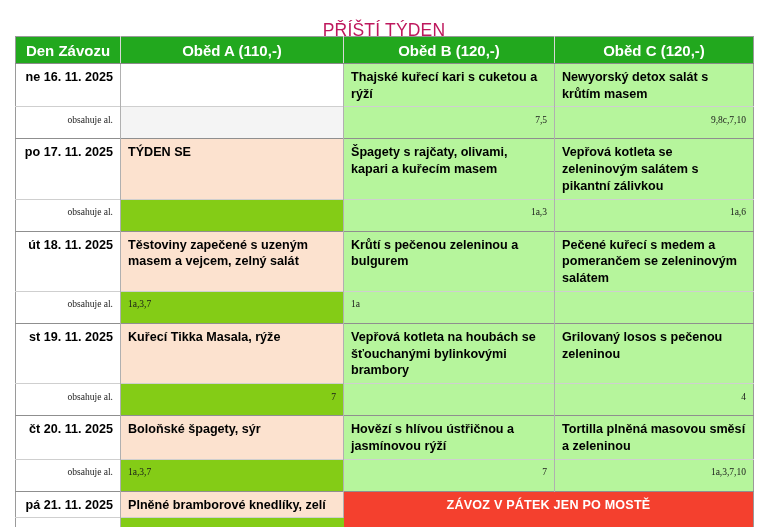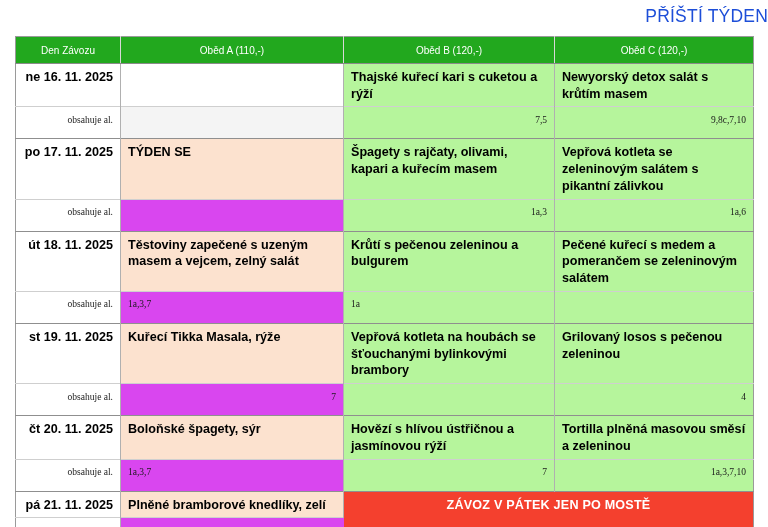--- a/index.html
+++ b/index.html
@@ -8,27 +8,27 @@
   }
   body {
     width: 768px;
     height: 527px;
     background: #ffffff;
     font-family: "Liberation Sans", sans-serif;
     color: #000000;
     overflow: hidden;
   }
   #page-title {
-    text-align: right;
+    text-align: center;
     font-size: 17.5px;
     font-weight: 400;
     letter-spacing: 0.2px;
-    padding-top: 6px;
+    padding-top: 20px;
     padding-bottom: 2px;
-    color: #1d4ed8;
+    color: #be185d;
   }
   .table-wrap {
     position: absolute;
     left: 15px;
     top: 36px;
     width: 738px;
   }
   table.menu {
     border-collapse: collapse;
     table-layout: fixed;
@@ -37,22 +37,22 @@
   }
   table.menu col.c-day   { width: 105px; }
   table.menu col.c-a     { width: 223px; }
   table.menu col.c-b     { width: 211px; }
   table.menu col.c-c     { width: 199px; }
 
   
   thead th {
     background: #22a81e;
     color: #ffffff;
-    font-size: 10px;
-    font-weight: normal;
+    font-size: 15px;
+    font-weight: bold;
     text-align: center;
     height: 26px;
     padding: 0 4px;
     border-right: 1px solid #d8d8d8;
     border-bottom: 1px solid #8a8a8a;
     vertical-align: middle;
   }
   thead th:last-child { border-right: none; }
 
   
@@ -92,21 +92,21 @@
     font-family: Liberation Serif, serif;
   }
   tr.aller-row td:last-child { border-right: none; margin-left: 20px; }
 
   td.aller-label {
     background: #ffffff;
     text-align: right;
     white-space: nowrap;
     font-size: 9.5px;
   }
-  td.aller-a { background: #d946ef; }
+  td.aller-a { background: #84cc16; }
   td.aller-a.blank-a { background: #f4f4f4; }
   td.aller-b, td.aller-c { background: #b6f59c; }
   .txt-left  { text-align: left; }
   .txt-right { text-align: right; }
 
   
   td.notice {
     background: #f4402e;
     color: #ffffff;
     font-size: 16.5px;

